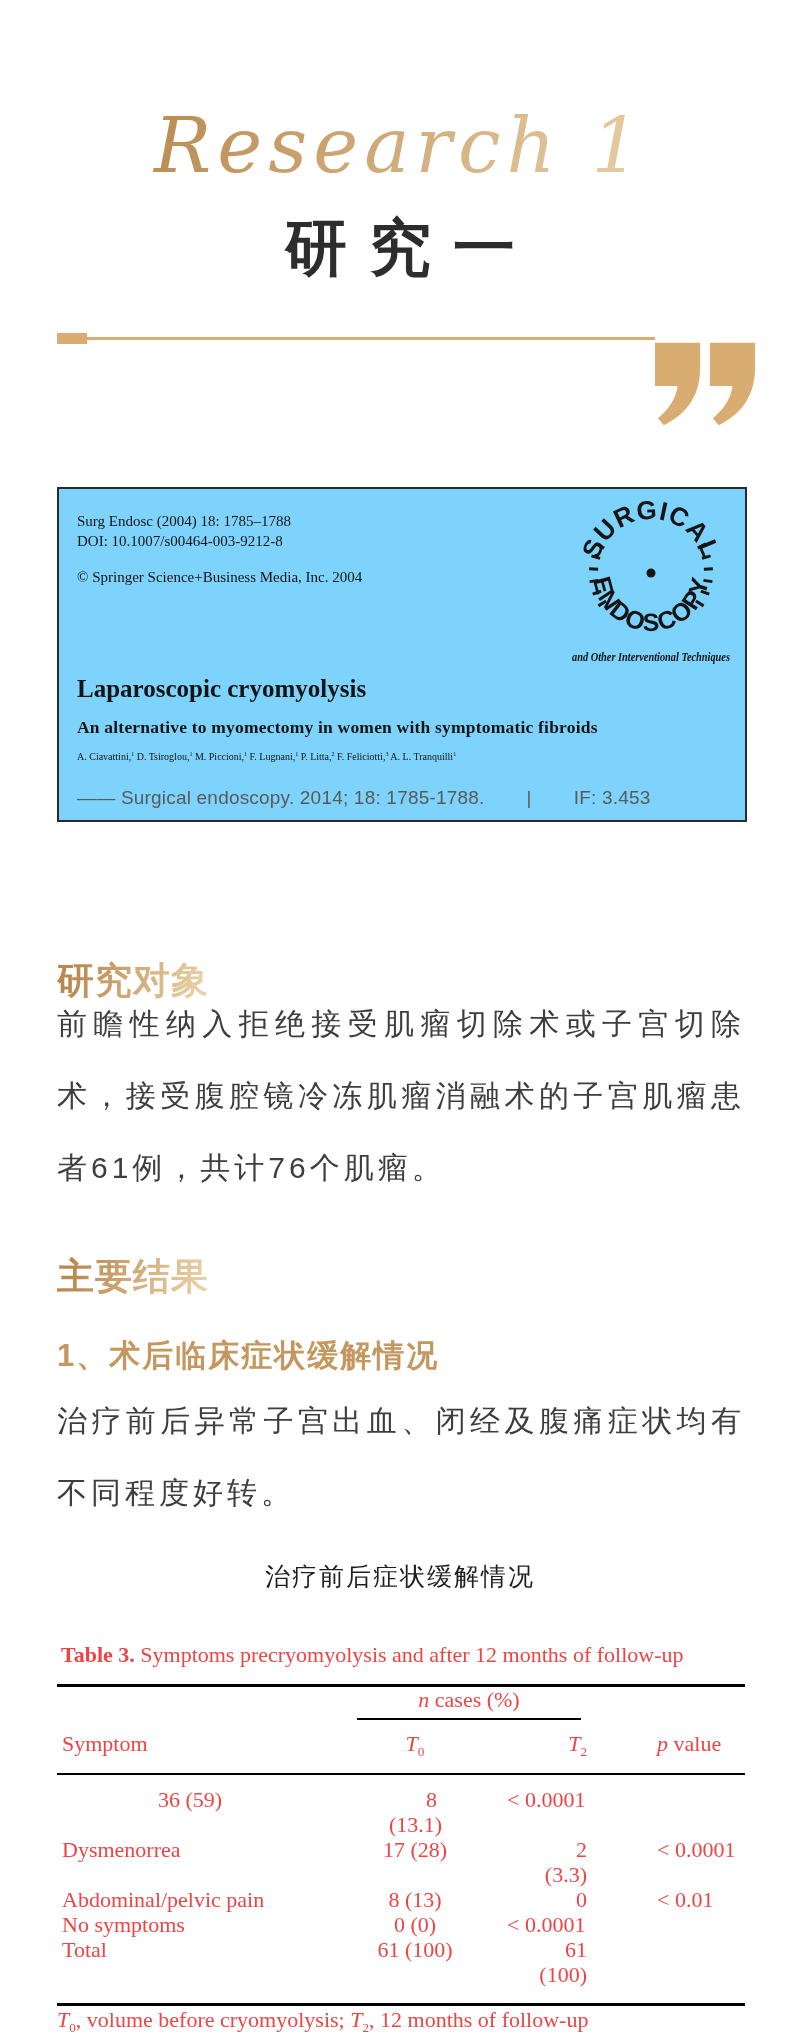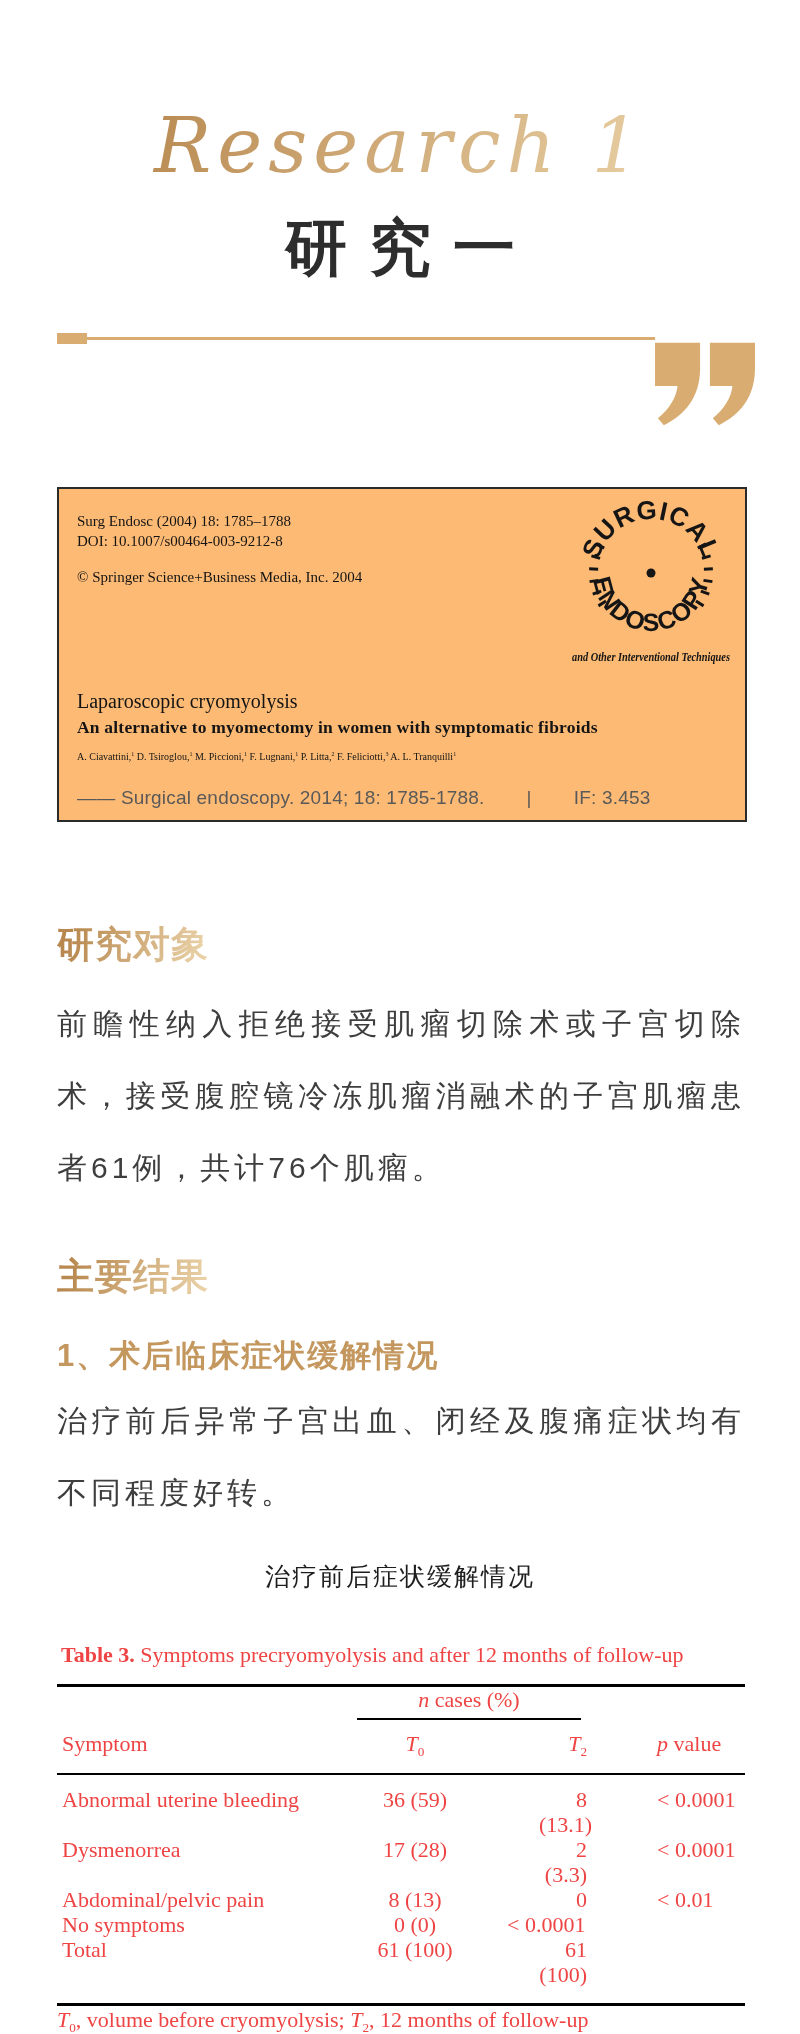--- a/index.html
+++ b/index.html
@@ -21,43 +21,43 @@
     letter-spacing:22px;text-indent:22px;color:#2d2d2d;
   }
   
   .divider-square{position:absolute;left:57px;top:333px;width:30px;height:11px;background:var(--gold);}
   .divider-line{position:absolute;left:87px;top:337px;width:568px;height:3px;background:var(--gold);}
   .quote-svg{position:absolute;left:655px;top:341px;}
   .quote-svg path{fill:var(--gold);}
   
   .paper-card{
     position:absolute;left:57px;top:487px;width:686px;height:331px;
-    border:2px solid #2b2b2b;background:#fdba74;font-family:"Liberation Serif",serif;color:#141414;
+    border:2px solid #2b2b2b;background:#7dd3fc;font-family:"Liberation Serif",serif;color:#141414;
   }
   .journal-info{position:absolute;left:18px;top:22px;font-size:15px;line-height:20px;}
   .journal-copyright{margin-top:16px;}
   .logo-box{position:absolute;right:4px;top:2px;}
-  .paper-title{position:absolute;left:18px;top:186px;font-size:20px;font-weight:normal;margin-top:15px;}
+  .paper-title{position:absolute;left:18px;top:186px;font-size:25px;font-weight:bold;}
   .paper-subtitle{position:absolute;left:18px;top:228px;font-size:17.5px;font-weight:bold;letter-spacing:.2px;}
   .paper-authors{position:absolute;left:18px;top:262px;font-size:10px;font-weight:normal;}
   .paper-citation{
     position:absolute;left:18px;top:298px;width:650px;display:flex;align-items:center;
     font-family:"Liberation Sans",sans-serif;font-size:19px;color:var(--citation_gray);
     letter-spacing:.2px;
   }
   .paper-citation .gap{width:42px;}
   sup,sub{font-size:60%;}
   
   .gold-heading{
     position:absolute;left:57px;
     font-family:"Liberation Serif",serif;font-weight:bold;font-size:37px;line-height:46px;letter-spacing:1px;
     background-image:linear-gradient(105deg,var(--gold_dark) 10%,var(--gold_light) 95%);
     -webkit-background-clip:text;background-clip:text;color:transparent;
   }
-  .h-study{top:922px;}
+  .h-study{top:958px;}
   .h-results{top:1254px;}
   .sub-heading{
     position:absolute;left:57px;top:1335px;
     font-size:31px;font-weight:bold;letter-spacing:2px;color:var(--subhead_gold);
   }
   .body-para{
     position:absolute;left:57px;width:688px;
     font-size:30px;line-height:72px;letter-spacing:4px;color:var(--body_text);
     text-align:justify;
   }
@@ -179,21 +179,20 @@
     <div class="grid-row header-row">
       <div class="c-sym">Symptom</div>
       <div class="c-t0"><span style="font-style: italic;">T</span><sub>0</sub></div>
       <div class="c-t2"><span style="font-style: italic;">T</span><sub>2</sub></div>
       <div class="c-p"><span style="font-style: italic;">p</span><span> value</span></div>
     </div>
     <div class="rule rule-mid"></div>
 
     <div class="tbody">
       <div class="grid-row">
-        <div class="c-sym">Abnormal uterine bleeding</div>
         <div class="c-t0">36 (59)</div>
         <div class="c-t2">8 (13.1)</div>
         <div class="c-p">&lt; 0.0001</div>
       </div>
       <div class="grid-row">
         <div class="c-sym">Dysmenorrea</div>
         <div class="c-t0">17 (28)</div>
         <div class="c-t2">2 (3.3)</div>
         <div class="c-p">&lt; 0.0001</div>
       </div>

